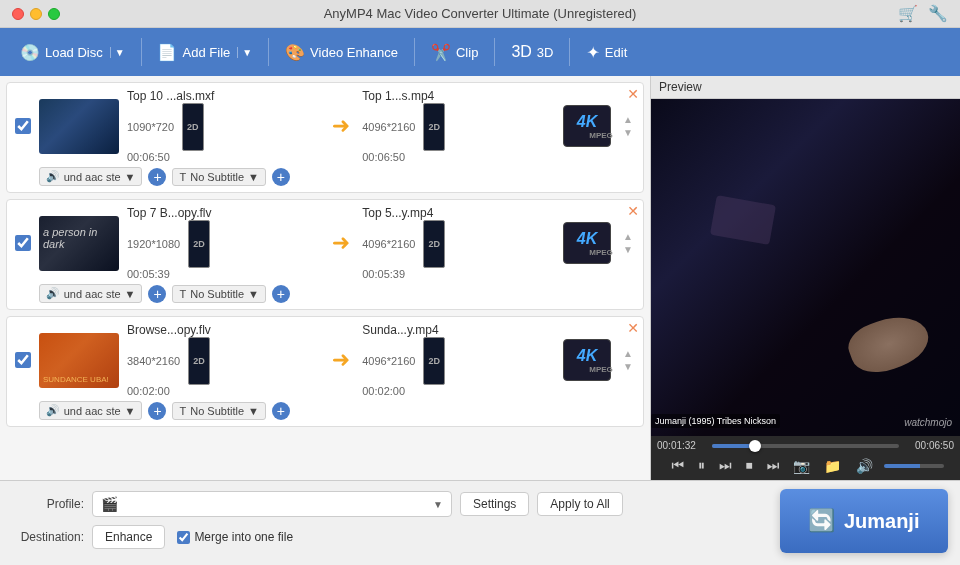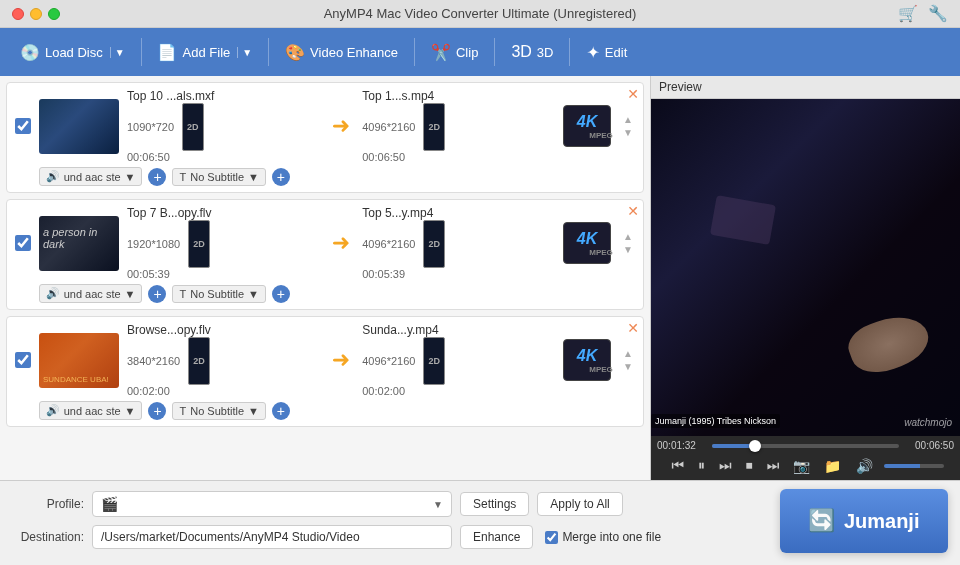--- a/index.html
+++ b/index.html
@@ -773,21 +773,20 @@
     <span class="bottom-label">Profile:</span>
     <div class="profile-select">
       <span class="profile-icon">🎬</span>
       <span class="profile-arrow">▼</span>
     </div>
     <button class="bottom-btn">Settings</button>
     <button class="bottom-btn">Apply to All</button>
   </div>
   <div class="bottom-row">
     <span class="bottom-label">Destination:</span>
-    <input type="text" class="dest-input" value="/Users/market/Documents/AnyMP4 Studio/Video" style="">
     <button class="bottom-btn">Enhance</button>
     <label class="merge-checkbox">
       <input type="checkbox" class="merge-cb" checked="" style="">
       <span>Merge into one file</span>
     </label>
   </div>
   <div class="convert-section">
     <button class="convert-btn">
       <span class="convert-icon">🔄</span>
       <span>Jumanji</span>

